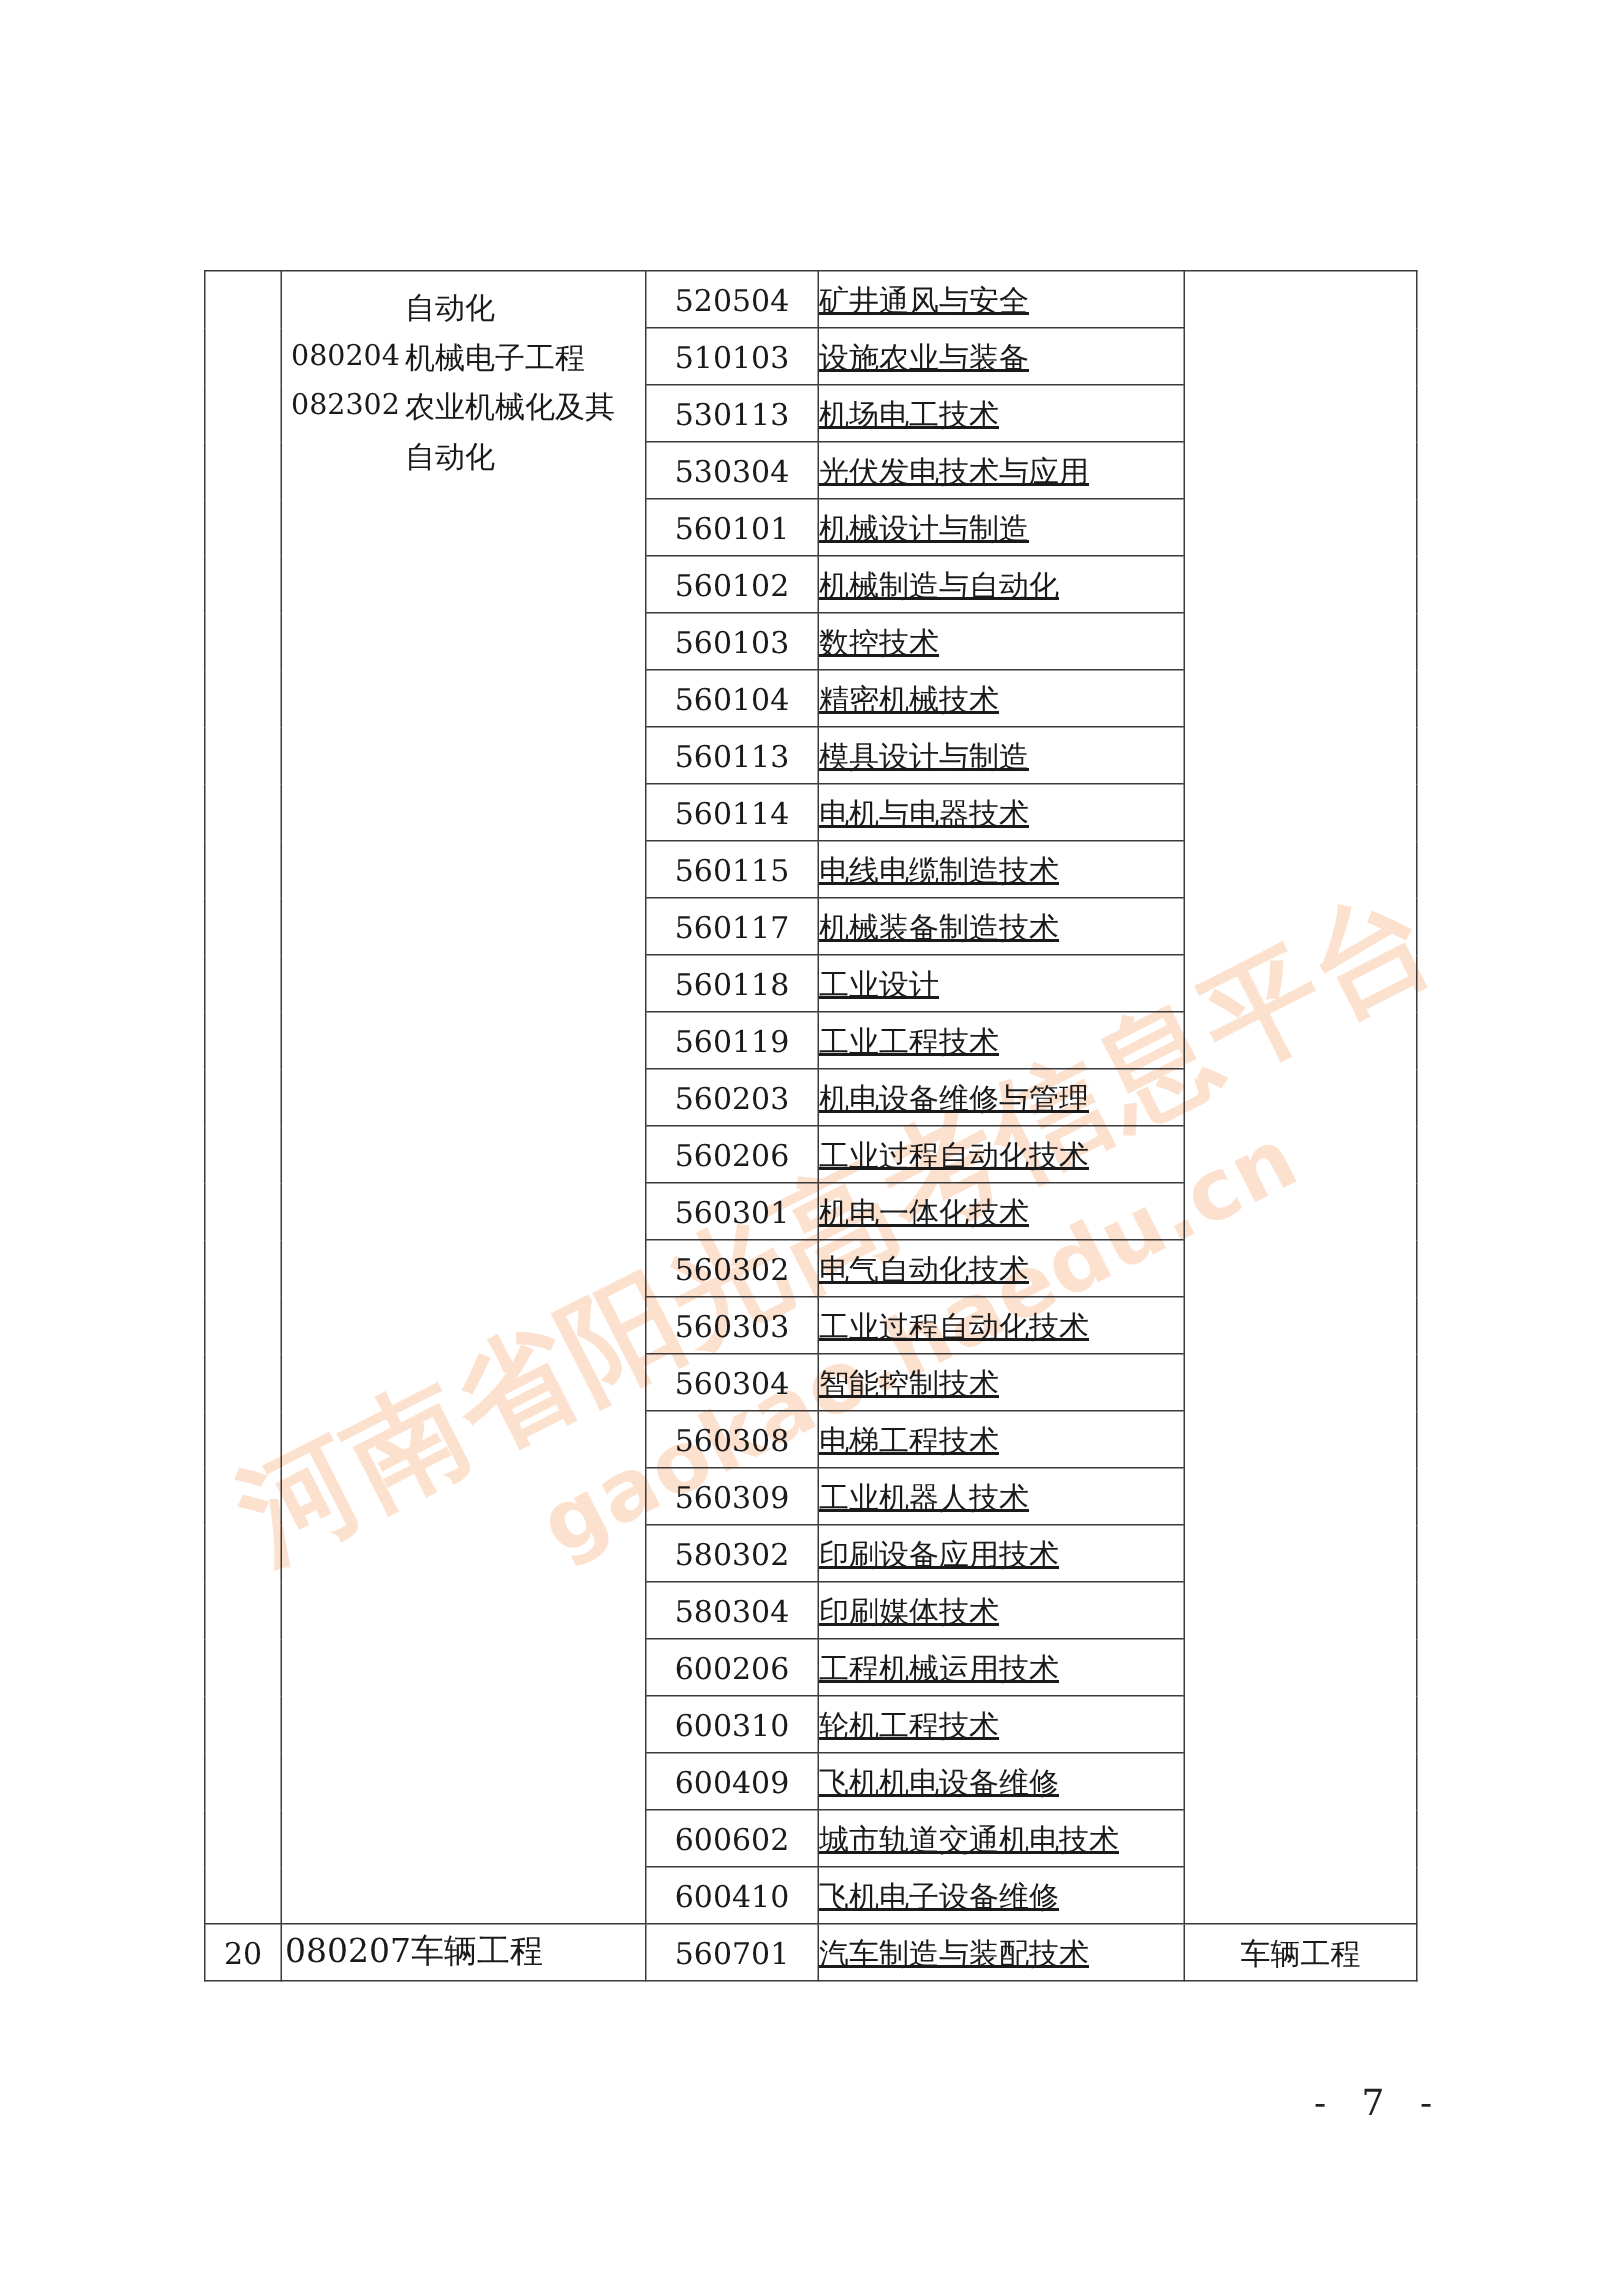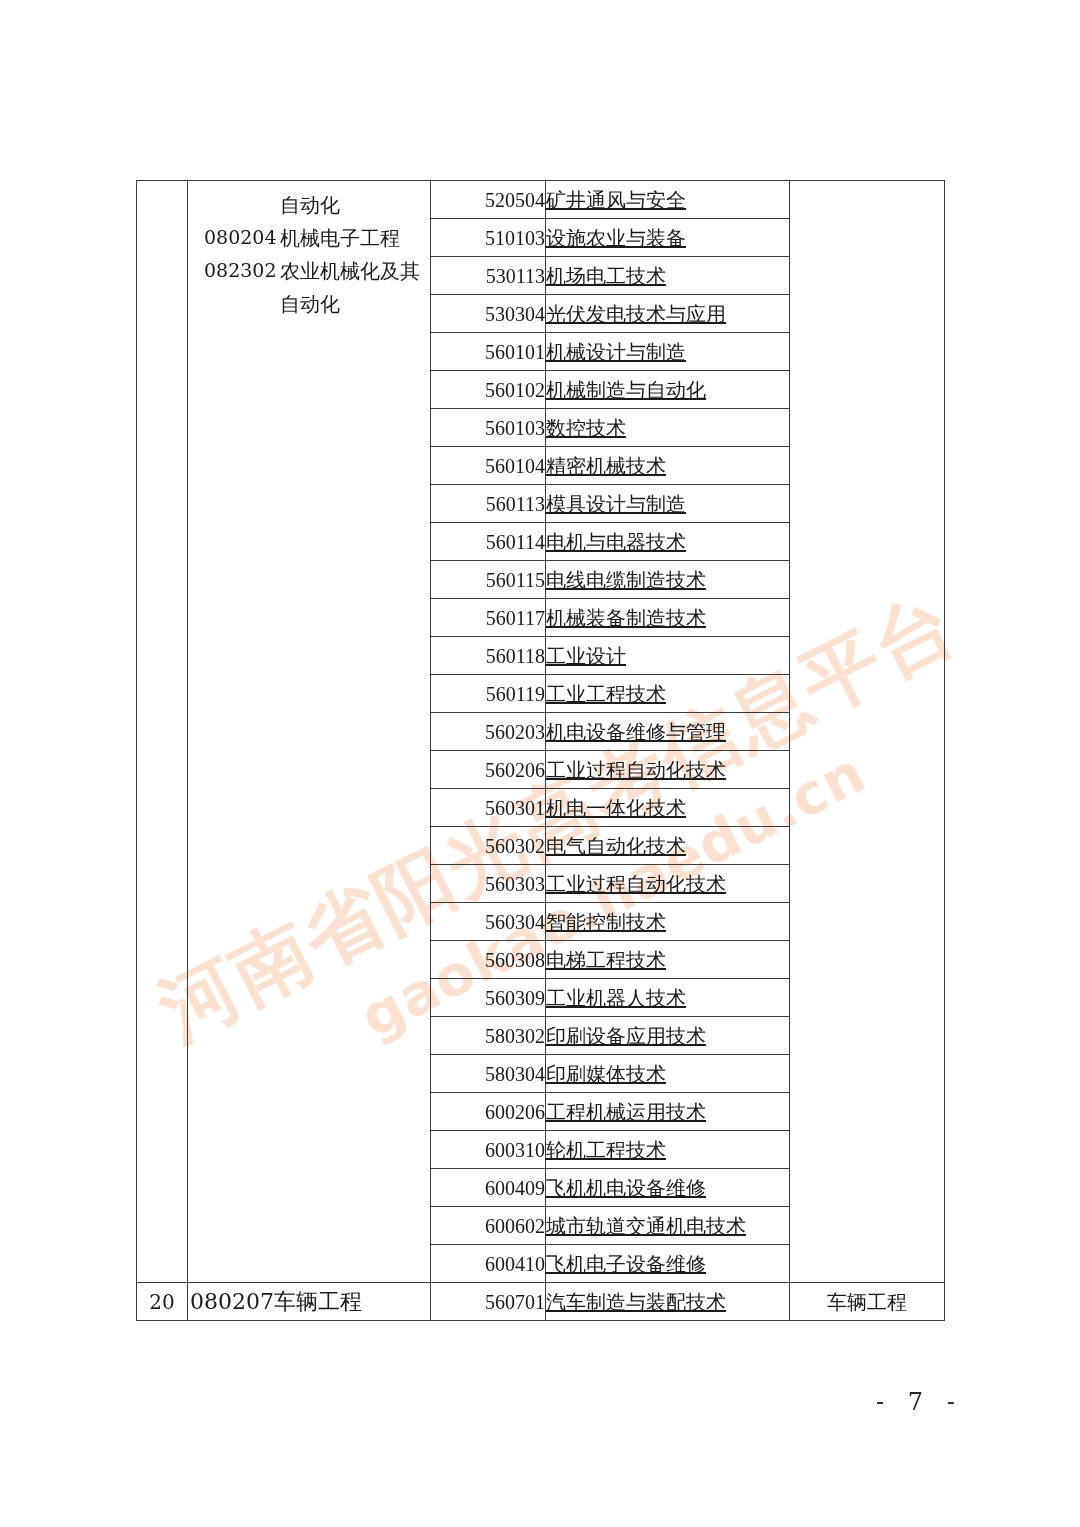--- a/index.html
+++ b/index.html
@@ -28,24 +28,24 @@
       padding: 0; vertical-align: middle;
       font-size: 20px; line-height: 1;
       background: transparent;
     }
     col.c-idx { width: 51px; }
     col.c-ug { width: 243px; }
     col.c-code { width: 115px; }
     col.c-name { width: 244px; }
     col.c-subj { width: 155px; }
     tr.r td { height: 37px; }
-    td.code { text-align: right; font-size: 19px; padding-bottom: 4px; font-family: Liberation Serif, serif; }
+    td.code { text-align: center; font-size: 19px; padding-bottom: 4px; }
     td.name { text-align: left; padding-left: 2px; padding-top: 6px; text-decoration: underline; }
     td.ug { vertical-align: top; position: relative; }
-    .ug-block { position: absolute; left: 16px; top: 7px; width: 236px; }
+    .ug-block { position: absolute; left: 6px; top: 7px; width: 236px; }
     .ug-line { display: flex; height: 33px; align-items: center; font-size: 20px; }
     .ug-code { width: 76px; font-size: 19px; }
     .ug-text { flex: 1; }
     .ug-cont { padding-left: 76px; }
     td.idx { text-align: center; font-size: 19px; }
     td.subj { text-align: center; font-size: 20px; }
     .last td { height: 37px; margin-left: 28px; }
     .last td.ugl { font-size: 22px; padding-left: 2px; }
     .ugl .c { display: inline-block; width: 84px; }
     .page-num {

